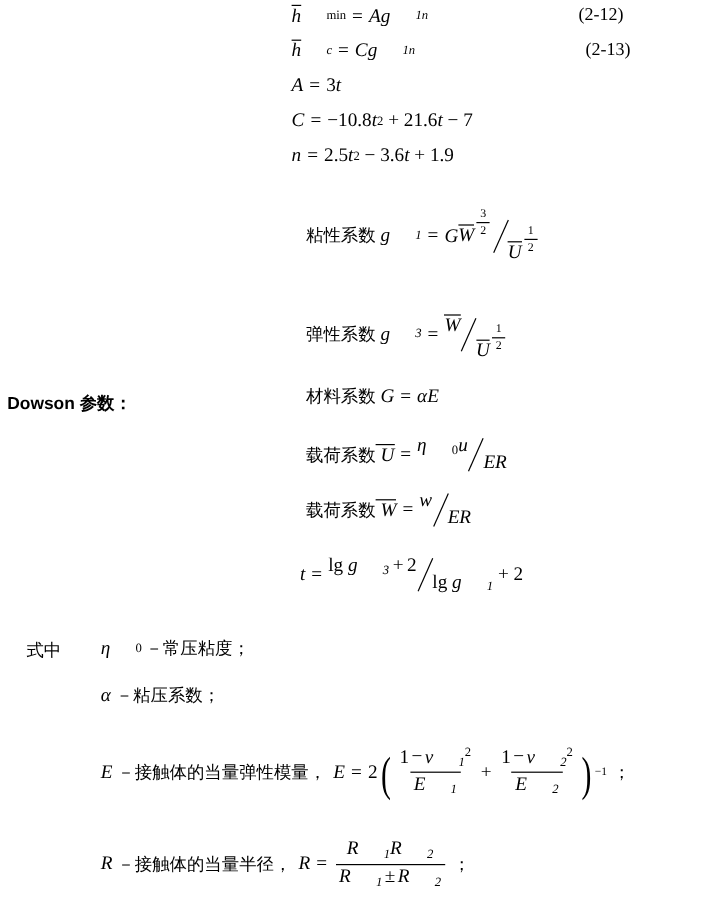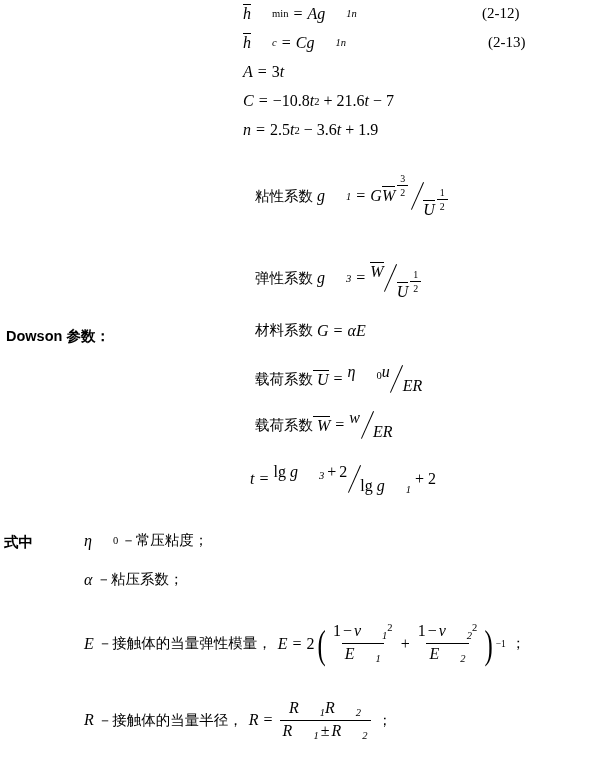--- a/index.html
+++ b/index.html
@@ -294,21 +294,21 @@
       <span class="sfrac">
         <span class="num"><span class="up">lg&nbsp;</span><span style="font-style:italic;">g</span><sub class="it">3</sub><span class="up" style="padding:0 3px;">+</span><span class="up">2</span></span>
         <span class="sl"></span>
         <span class="den"><span class="up">lg&nbsp;</span><span style="font-style:italic;">g</span><sub class="it">1</sub></span>
       </span>
       <span class="up" style="padding:0 4px;">+</span>
         <span class="up">2</span>
     </span>
   </div>
 
-  <div class="row" style="left:4px; top:533px;font-weight:bold;">
+  <div class="row" style="left:22px; top:533px;">
     <span class="label">式中</span>
   </div>
 
   <div class="row" style="left:84px; top:531px;">
     <span class="math">
       <span style="font-style:italic;">η</span>
         <sub>0</sub>
       <span class="cn" style="padding-left:3px;">－</span>
       <span class="cn">常压粘度；</span>
     </span>

